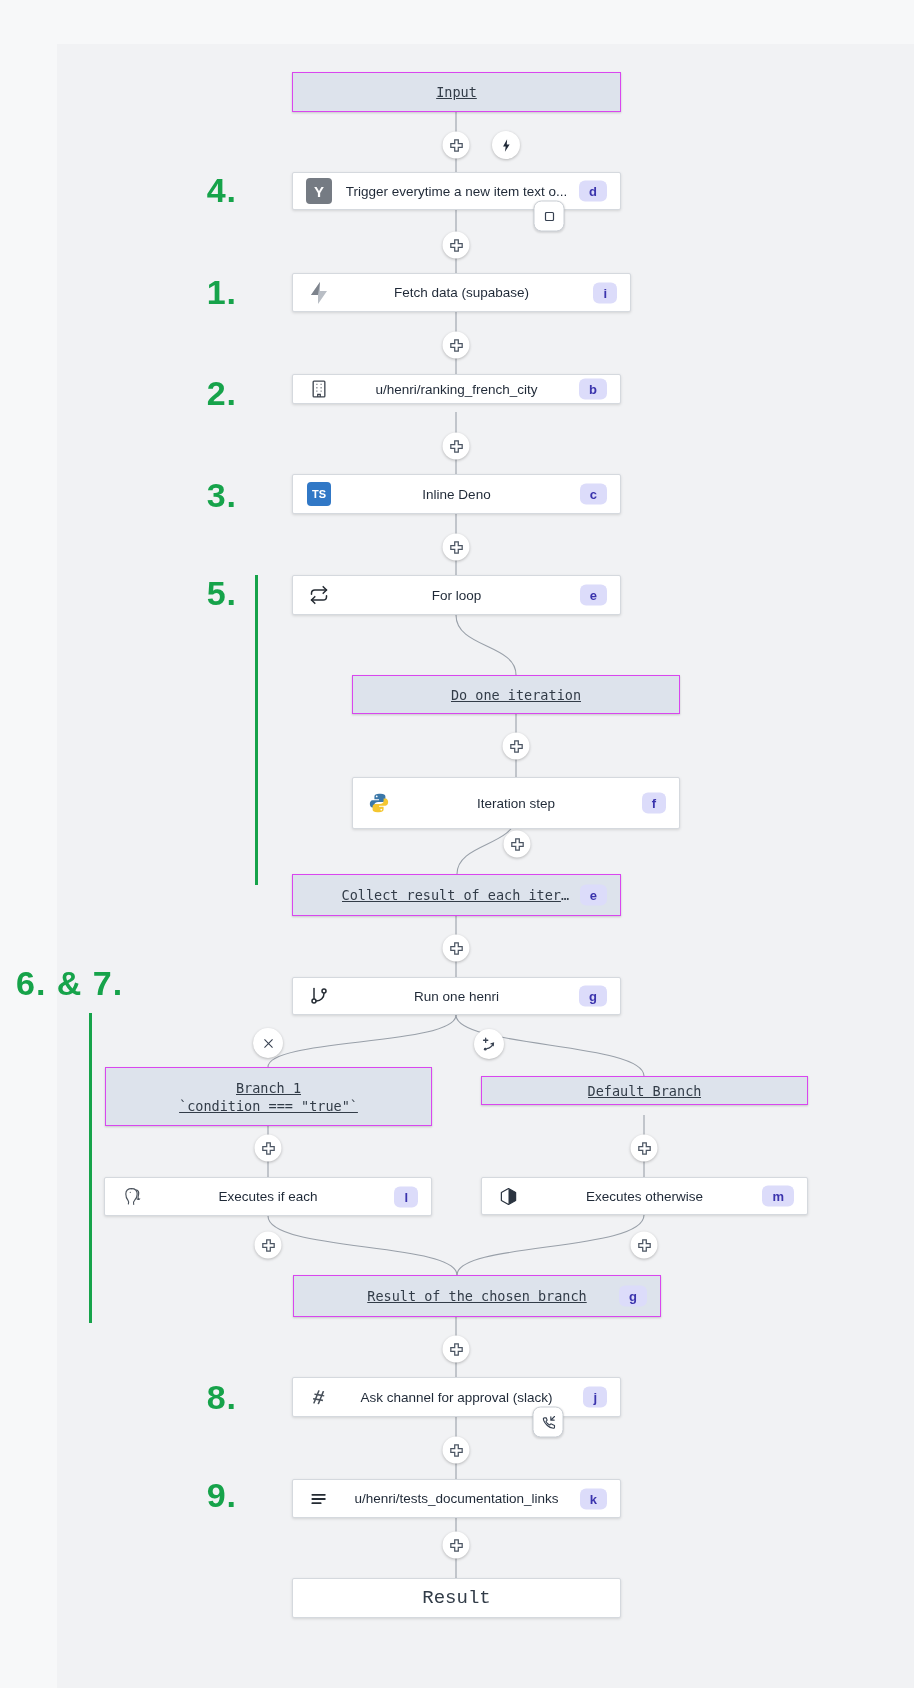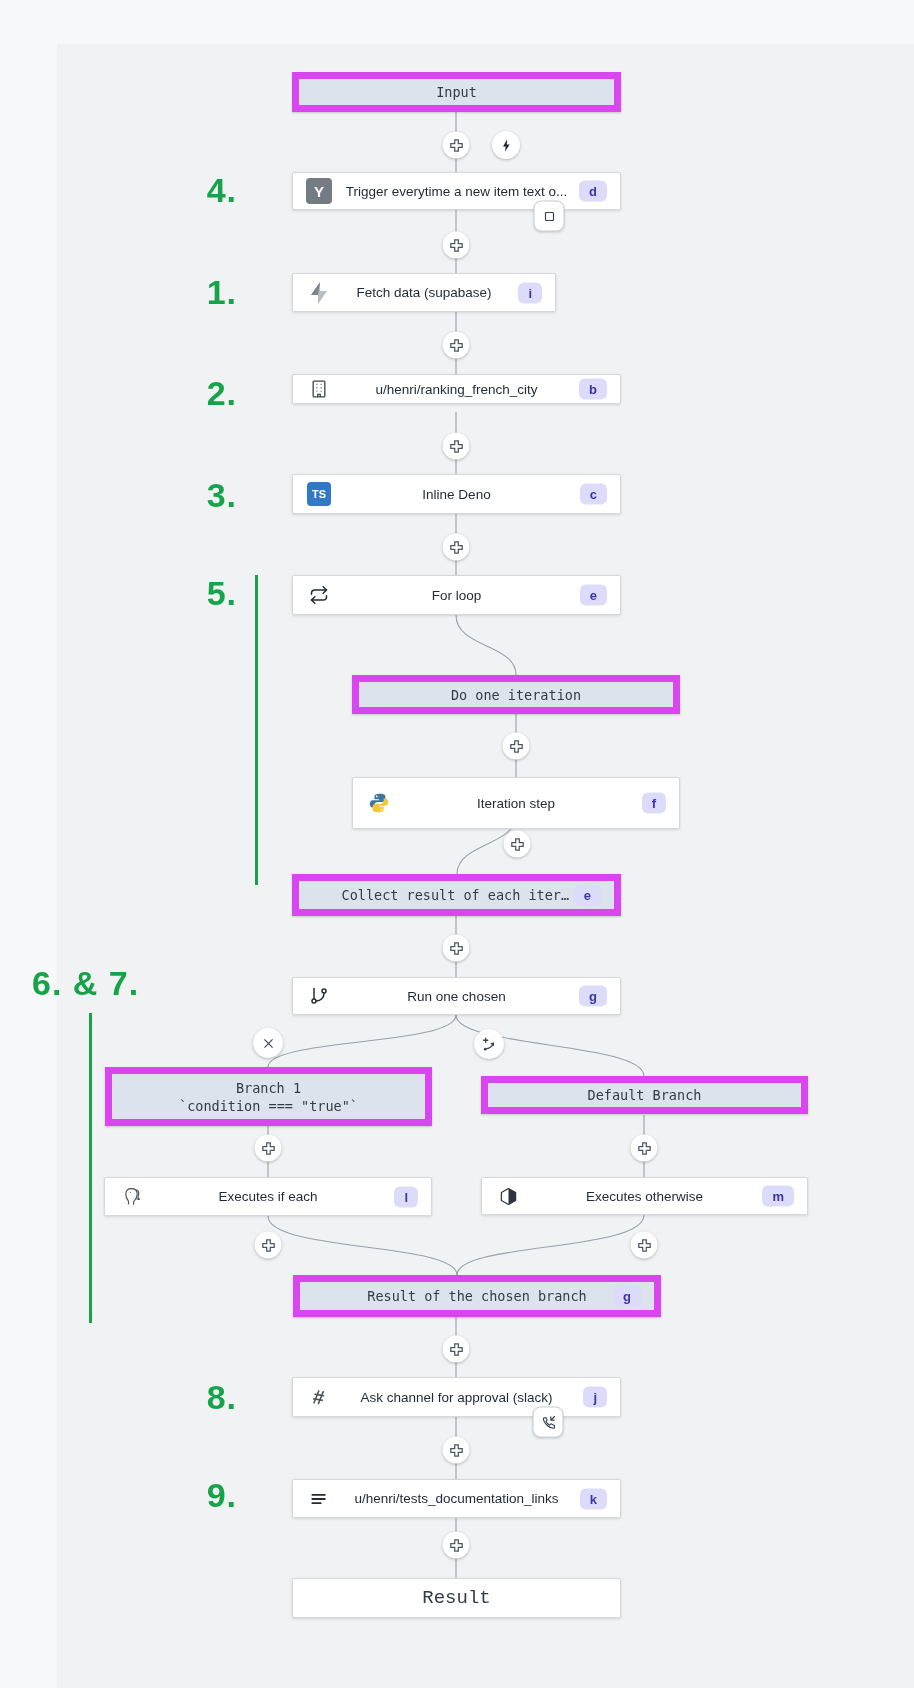--- a/index.html
+++ b/index.html
@@ -4,22 +4,22 @@
 <style>
   html,body{margin:0;padding:0;}
   body{
     width:914px;height:1688px;position:relative;overflow:hidden;
     background:#f7f8f9;font-family:"Liberation Sans",sans-serif;
   }
   .canvas{position:absolute;left:57px;top:44px;width:857px;height:1644px;background:#f1f2f4;}
   .edges{position:absolute;left:0;top:0;z-index:1;}
   .node{position:absolute;box-sizing:border-box;display:flex;align-items:center;justify-content:center;z-index:2;}
   .virtual{
-    background:#dde3ec;border:7px solid #d946ef;box-shadow:0 1px 2px rgba(0,0,0,.18);
-    font-family:"DejaVu Sans Mono","Liberation Mono",monospace;font-size:13.5px;color:#323c48;
+    background:#dde3ec;border:1px solid #d946ef;box-shadow:0 1px 2px rgba(0,0,0,.18);
+    font-family:"DejaVu Sans Mono","Liberation Mono",monospace;font-size:13.5px;color:#323c48;text-decoration:underline;
   }
   .module{
     background:#ffffff;border:1px solid #d5d9de;border-radius:2px;
     box-shadow:0 1px 3px rgba(0,0,0,.13);font-size:13.5px;color:#1f2937;
   }
   .nlabel{white-space:nowrap;overflow:hidden;text-overflow:ellipsis;max-width:230px;}
   .vlines{display:flex;flex-direction:column;align-items:center;line-height:18px;}
   .badge{
     position:absolute;right:13px;top:50%;transform:translateY(-50%);
     background:#dcdcfa;color:#3b34ad;font-weight:bold;font-size:13px;
@@ -71,39 +71,39 @@
     <path d="M456 1417 V1479"></path>
     <path d="M456 1518 V1578"></path>
   </g>
 </svg>
 
 <div class="gnum right" style="left:175px;top:171px">4.</div>
 <div class="gnum right" style="left:175px;top:273px">1.</div>
 <div class="gnum right" style="left:175px;top:374px">2.</div>
 <div class="gnum right" style="left:175px;top:476px">3.</div>
 <div class="gnum right" style="left:175px;top:574px">5.</div>
-<div class="gnum" style="left:32px;top:964px">6. &amp; 7.</div>
+<div class="gnum" style="left:16px;top:964px">6. &amp; 7.</div>
 <div class="gnum right" style="left:175px;top:1378px">8.</div>
 <div class="gnum right" style="left:175px;top:1476px">9.</div>
 <div class="gline" style="left:255px;top:575px;height:310px"></div>
 <div class="gline" style="left:89px;top:1013px;height:310px"></div>
 
 <div class="node virtual" style="left:292px;top:72px;width:329px;height:40px">
   <span class="nlabel">Input</span>
 </div>
 
 <div class="node module" style="left:292px;top:172px;width:329px;height:38px">
   <span class="nicon">
     <span class="sqicon" style="width:26px;height:26px;background:#757b83;color:#fff;font-weight:bold;font-size:15px">Y</span>
   </span>
   <span class="nlabel">Trigger everytime a new item text o...</span>
   <span class="badge">d</span>
 </div>
 
-<div class="node module" style="left:292px;top:273px;width:264px;height:39px">
+<div class="node module" style="left:292px;top:273px;width:339px;height:39px">
   <span class="nicon">
     <svg viewBox="0 0 24 24" width="24" height="24">
       <path d="M13 1 L4 14 h7 v9 L20 10 h-7 z" fill="#b9bec5"></path>
       <path d="M13 1 L4 14 h7 l2 -13 z" fill="#7d838c"></path>
     </svg>
   </span>
   <span class="nlabel">Fetch data (supabase)</span>
   <span class="badge">i</span>
 </div>
 
@@ -163,32 +163,32 @@
 
 <div class="node module" style="left:292px;top:977px;width:329px;height:38px">
   <span class="nicon">
     <svg viewBox="0 0 24 24" width="20" height="20" fill="none" stroke="#242b33" stroke-width="1.8" stroke-linecap="round">
       <line x1="6" y1="3" x2="6" y2="15"></line>
         <circle cx="18" cy="6" r="2.4"></circle>
         <circle cx="6" cy="18" r="2.4"></circle>
       <path d="M18 9a9 9 0 0 1-9 9"></path>
     </svg>
   </span>
-  <span class="nlabel">Run one chosen</span>
+  <span class="nlabel">Run one henri</span>
   <span class="badge">g</span>
 </div>
 
 <div class="node virtual" style="left:105px;top:1067px;width:327px;height:59px">
   <span class="vlines">
     <span>Branch 1</span>
     <span>`condition === "true"`</span>
   </span>
 </div>
 
-<div class="node virtual" style="left:481px;top:1076px;width:327px;height:38px">
+<div class="node virtual" style="left:481px;top:1076px;width:327px;height:29px">
   <span class="nlabel">Default Branch</span>
 </div>
 
 <div class="node module" style="left:104px;top:1177px;width:328px;height:39px">
   <span class="nicon">
     <svg viewBox="0 0 24 24" width="21" height="21" fill="none" stroke="#4a525c" stroke-width="1.3" stroke-linecap="round">
       <path d="M12 3C8 3 5.5 5 5.5 9c0 3 1 5.5 2.5 7.5 1 1.3 1 2.5.4 4"></path>
       <path d="M12 3c4 0 6.5 2 6.5 6 0 3-1.2 5.7-3 7.5-1.5 1.5-1.5 3-1 4.5"></path>
       <path d="M18 4.5c1.8.8 2.5 2.6 2.2 4.6-.2 1.6-.8 2.6-.7 4 .1 1.2.8 1.7 1.5 1.8-.7.8-2 .7-2.7-.2"></path>
       <circle cx="10.6" cy="7.2" r=".7" fill="#4a525c" stroke="none"></circle>

